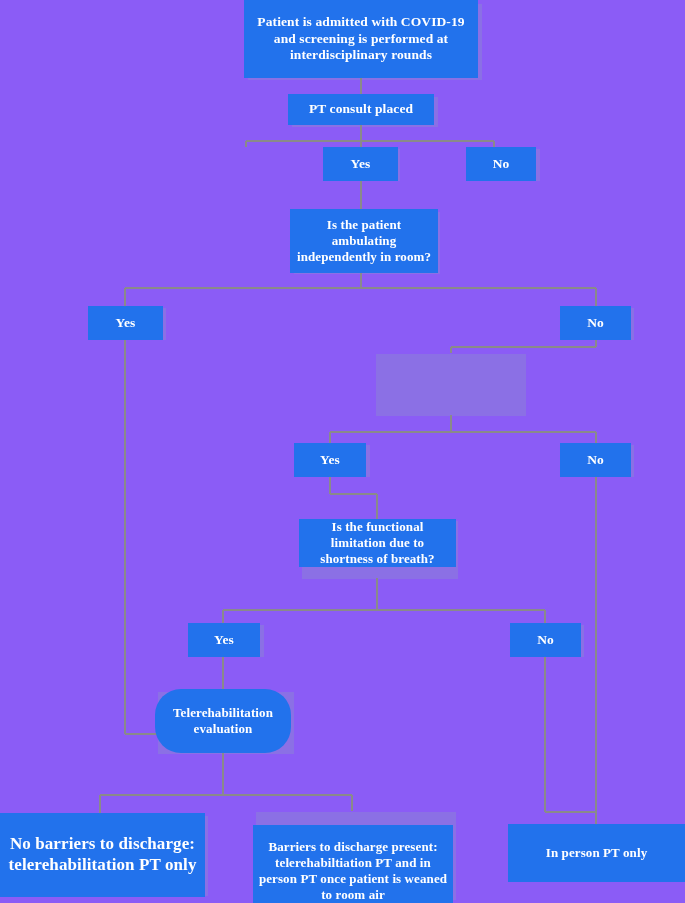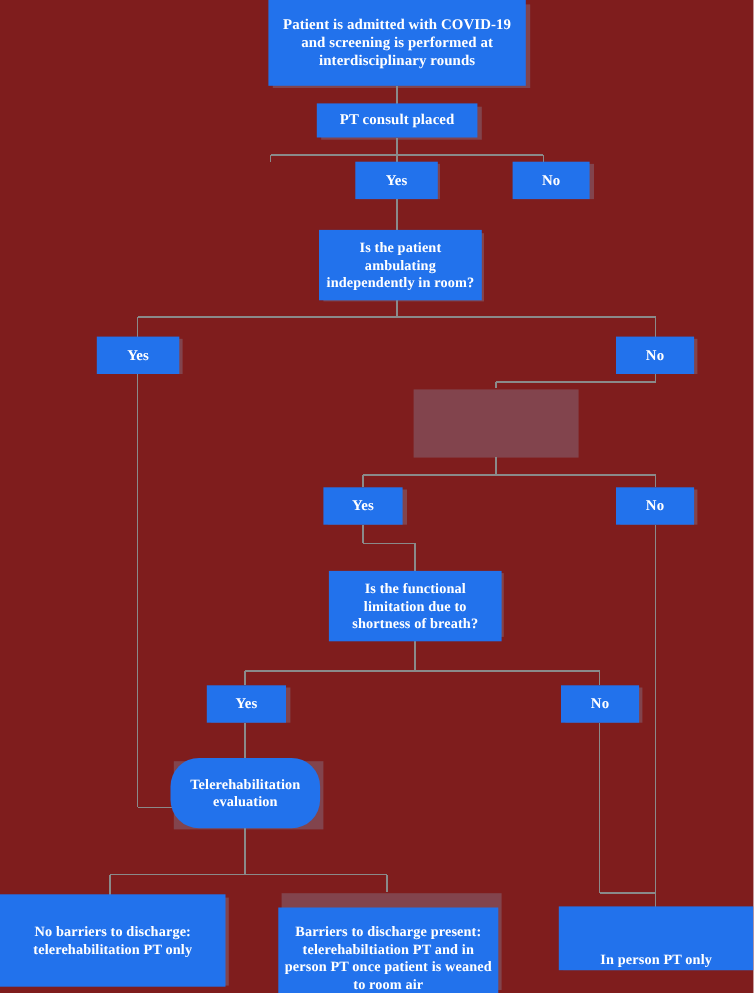--- a/index.html
+++ b/index.html
@@ -4,21 +4,21 @@
 <style>
   html, body {
     margin: 0;
     padding: 0;
     background: #ffffff;
   }
   #canvas {
     position: relative;
     width: 685px;
     height: 903px;
-    background: #7f1d1d;
+    background: #8b5cf6;
     overflow: hidden;
     font-family: "Liberation Serif", "DejaVu Serif", serif;
   }
   .node {
     position: absolute;
     background: #2272ec;
     color: #ffffff;
     font-weight: bold;
     display: flex;
     align-items: center;
@@ -134,41 +134,41 @@
 
 
   <div class="node" style="left:294px; top:443px; width:72px; height:34px; font-size:13.5px;">
     <span class="txt">Yes</span>
   </div>
 
   <div class="node" style="left:560px; top:443px; width:71px; height:34px; font-size:13.5px;">
     <span class="txt">No</span>
   </div>
 
-  <div class="node" style="left:299px; top:519px; width:157px; height:64px; font-size:13px;">
+  <div class="node" style="left:299px; top:519px; width:157px; height:48px; font-size:13px;">
     <span class="txt">Is the functional limitation due to shortness of breath?</span>
   </div>
 
   <div class="node" style="left:188px; top:623px; width:72px; height:34px; font-size:13.5px;">
     <span class="txt">Yes</span>
   </div>
 
   <div class="node" style="left:510px; top:623px; width:71px; height:34px; font-size:13.5px;">
     <span class="txt">No</span>
   </div>
 
   <div class="node" style="left:155px; top:689px; width:136px; height:64px; font-size:13px;border-radius:26px;">
     <span class="txt">Telerehabilitation evaluation</span>
   </div>
 
-  <div class="node" style="left:0px; top:813px; width:205px; height:84px; font-size:13px;">
+  <div class="node" style="left:0px; top:813px; width:205px; height:84px; font-size:17px;">
     <span class="txt">No barriers to discharge: telerehabilitation PT only</span>
   </div>
 
   <div class="node" style="left:253px; top:809px; width:200px; height:92px; font-size:13px;margin-top:16px;">
     <span class="txt">Barriers to discharge present: telerehabiltiation PT and in person PT once patient is weaned to room air</span>
   </div>
 
-  <div class="node" style="left:508px; top:824px; width:177px; height:58px; font-size:13px;align-items:flex-end;">
+  <div class="node" style="left:508px; top:824px; width:177px; height:58px; font-size:13px;">
     <span class="txt">In person PT only</span>
   </div>
 
 </div>
 
 </body></html>

